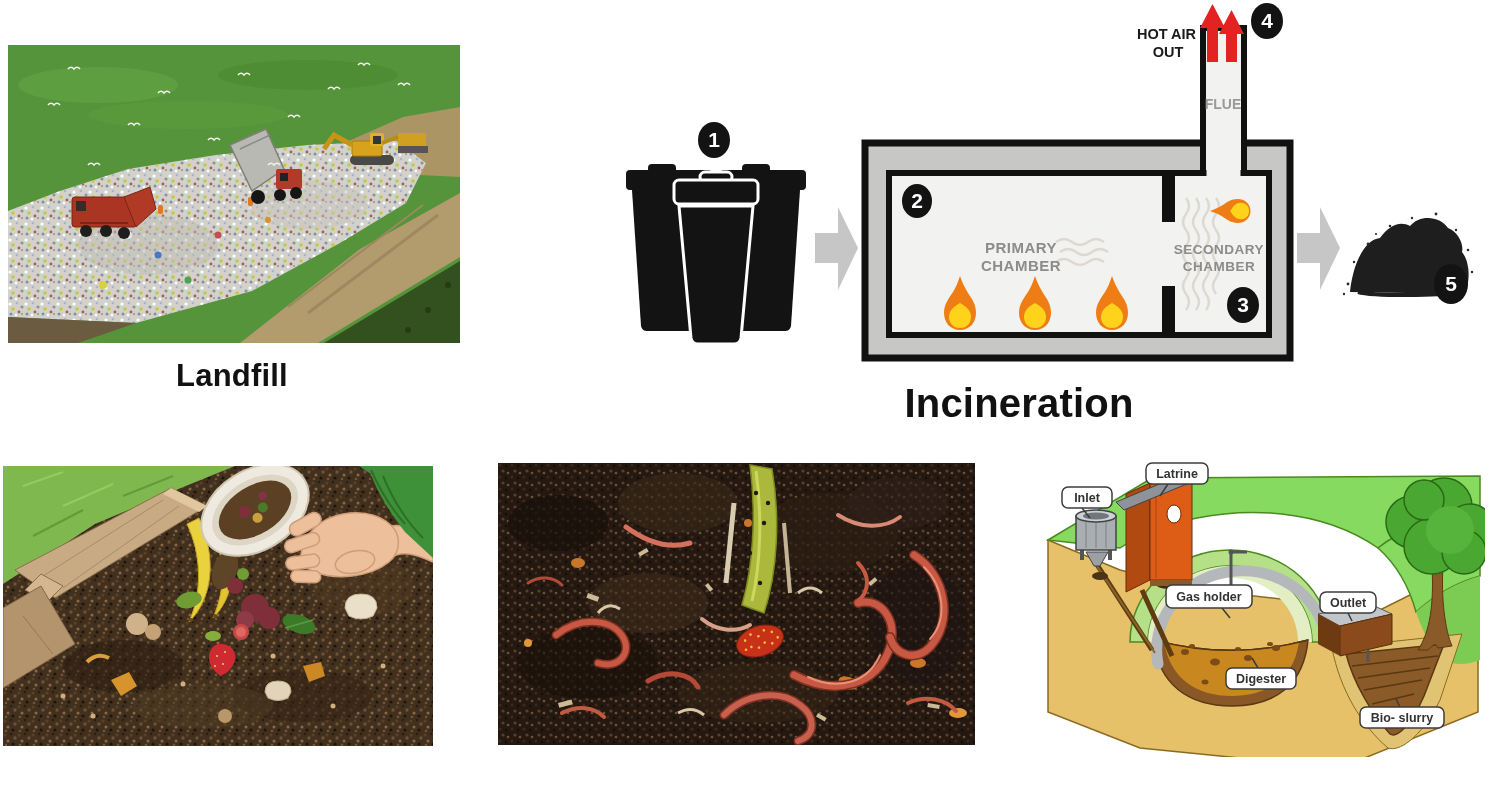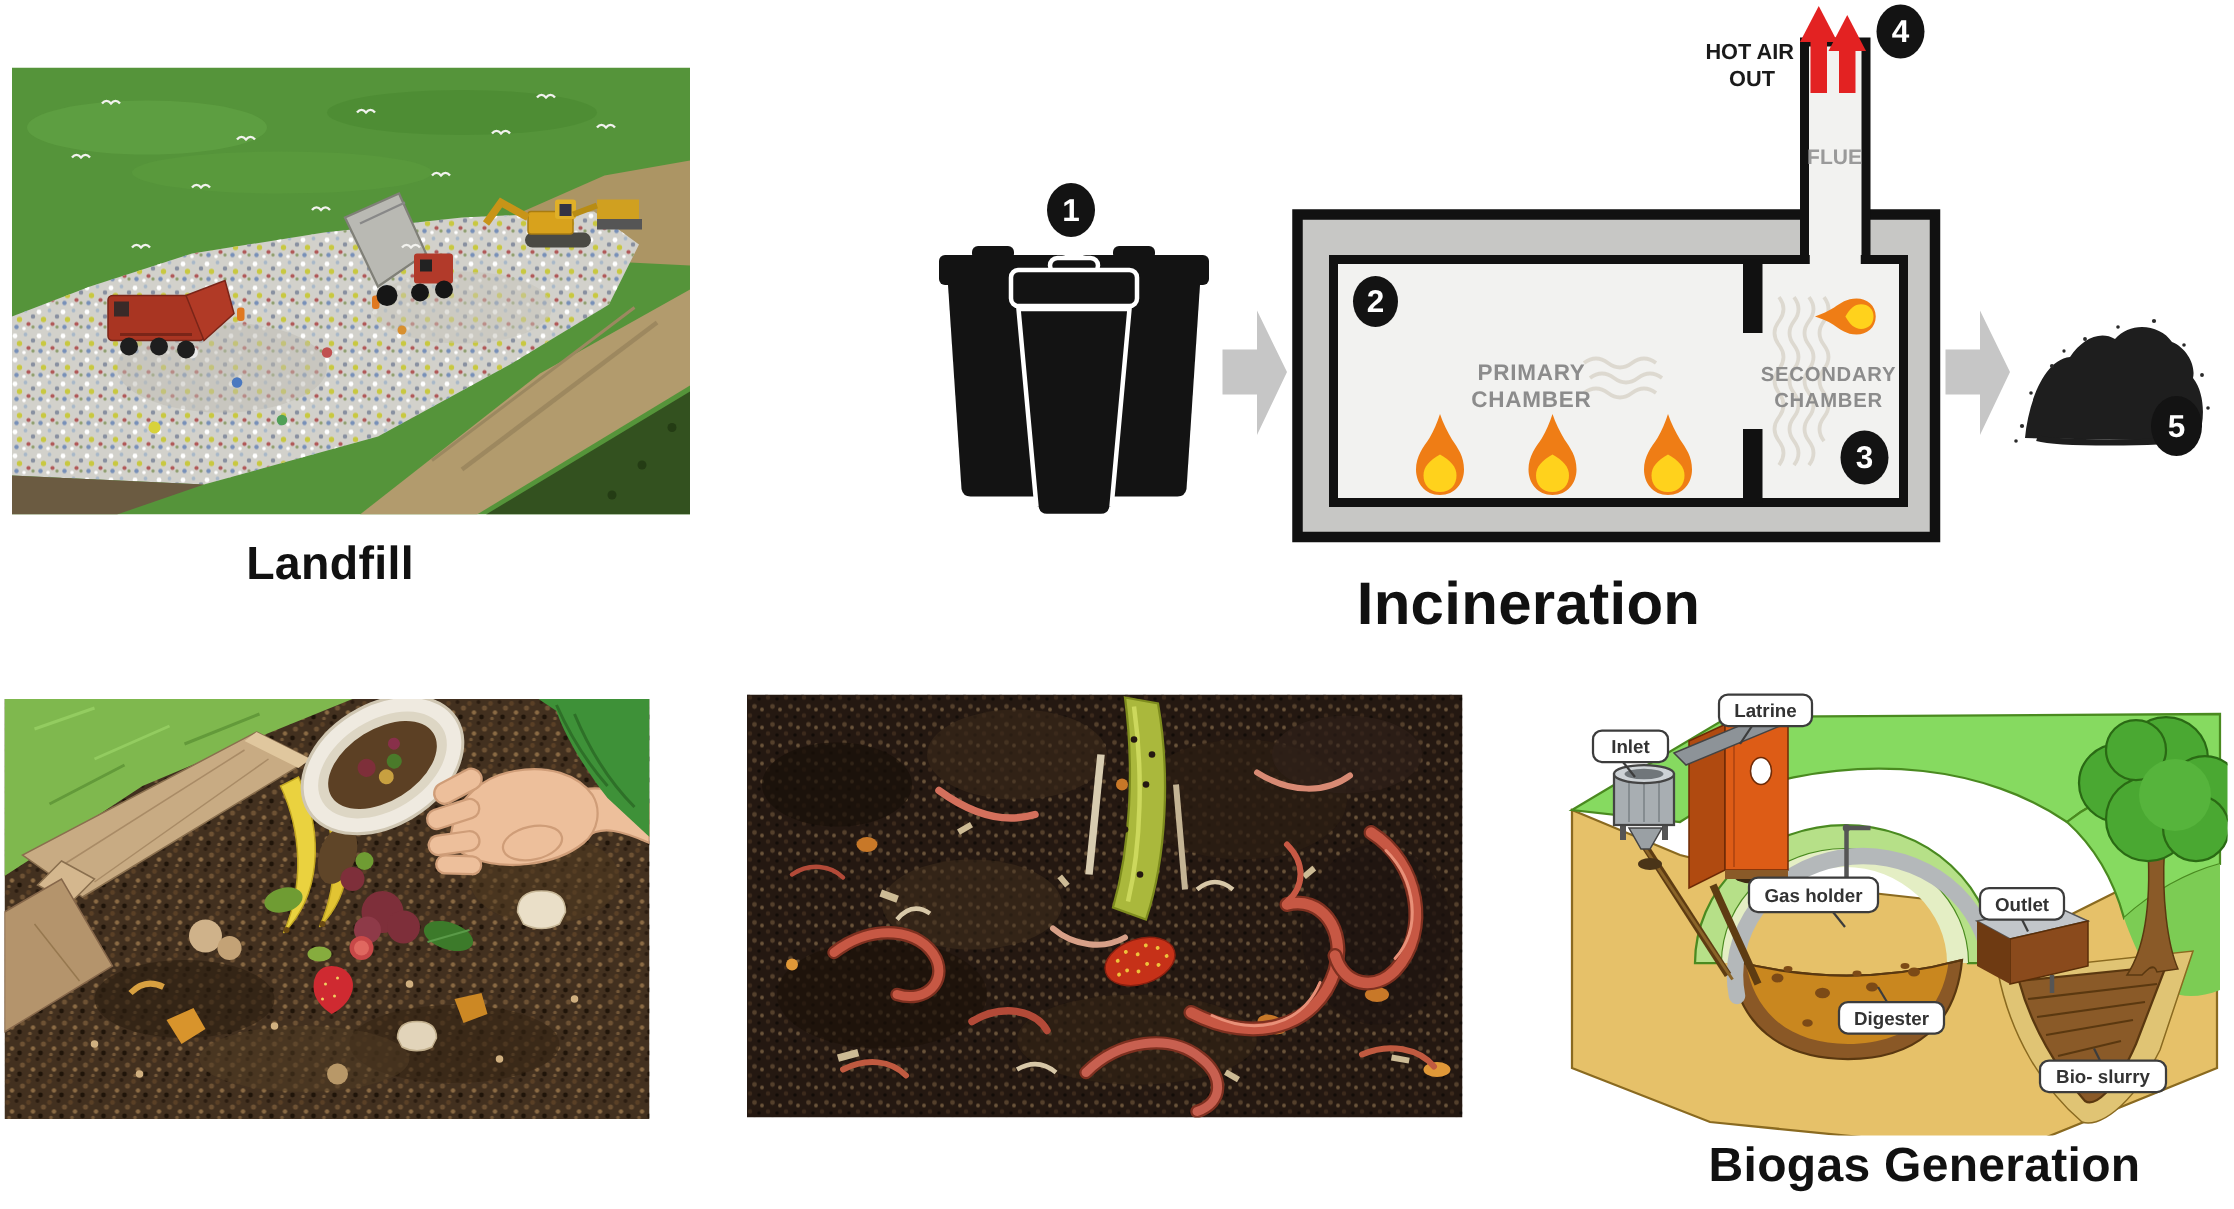--- a/index.html
+++ b/index.html
@@ -96,21 +96,21 @@
           <path d="M280,72 q3,-3.5 6,0 q3,-3.5 6,0"></path>
         <path d="M80,120 q3,-3.5 6,0 q3,-3.5 6,0"></path>
           <path d="M350,20 q3,-3.5 6,0 q3,-3.5 6,0"></path>
         <path d="M200,95 q3,-3.5 6,0 q3,-3.5 6,0"></path>
           <path d="M390,40 q3,-3.5 6,0 q3,-3.5 6,0"></path>
         <path d="M40,60 q3,-3.5 6,0 q3,-3.5 6,0"></path>
           <path d="M260,120 q3,-3.5 6,0 q3,-3.5 6,0"></path>
       </g>
     </svg>
   </div>
-  <div class="caption" style="left:0px;top:358px;width:440px;">Landfill</div>
+  <div class="caption" style="left:12px;top:358px;width:440px;">Landfill</div>
 
   <div class="panel" style="left:600px;top:0;width:889px;height:365px;">
     <svg width="889" height="365" viewBox="600 0 889 365">
       <defs>
         <g id="flame">
           <path d="M0,18 C-10,18 -16,10 -16,1 C-16,-8 -11,-14 -7,-20 C-4,-25 -2,-30 0,-36 C2,-30 5,-24 8,-19 C12,-13 16,-8 16,1 C16,10 10,18 0,18 Z" fill="#ef7d15"></path>
           <path d="M0,16 C-7,16 -11,11 -11,5 C-11,-1 -7,-5 0,-9 C7,-5 11,-1 11,5 C11,11 7,16 0,16 Z" fill="#ffd21c"></path>
         </g>
       </defs>
 
@@ -522,15 +522,14 @@
         <rect x="1226" y="668" width="70" height="21" rx="6" fill="#fff" stroke="#3c3c3c" stroke-width="1.5"></rect>
         <text class="bubble-text" x="1261" y="683" text-anchor="middle">Digester</text>
       </g>
       <g>
         <path d="M1400,707 L1396,699" stroke="#3c3c3c" stroke-width="1.5"></path>
         <rect x="1360" y="707" width="84" height="21" rx="6" fill="#fff" stroke="#3c3c3c" stroke-width="1.5"></rect>
         <text class="bubble-text" x="1402" y="722" text-anchor="middle">Bio- slurry</text>
       </g>
     </svg>
   </div>
-  <div class="caption" style="left:1083px;top:758px;width:400px;font-size:32px;">Biogas Generation</div>
 
 </div>
 
 </body></html>

